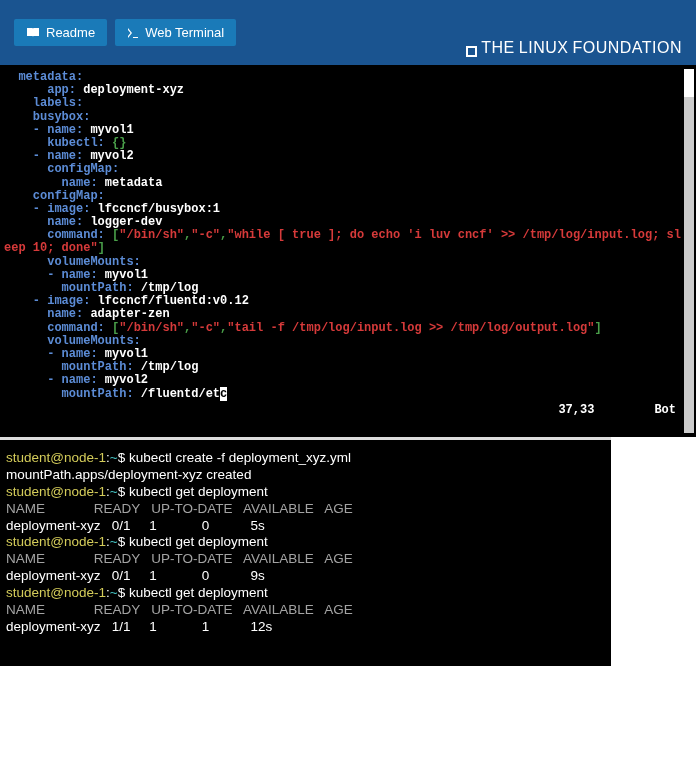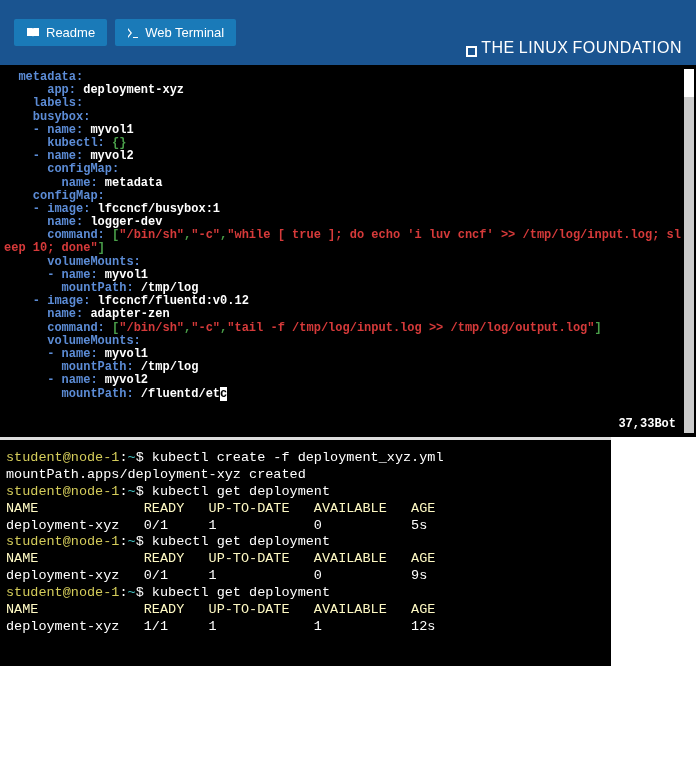--- a/index.html
+++ b/index.html
@@ -14,26 +14,26 @@
   .brand .light { font-weight: 300; }
   .editor { background: #000; color: #fff; font-family: "Courier New", monospace; font-size: 12px; line-height: 1.1; padding: 6px 12px 4px 4px; position: relative; height: 372px; overflow: hidden; font-weight: bold; }
   .editor::-webkit-scrollbar { width: 12px; }
   .scrollbar-fake { position: absolute; right: 2px; top: 4px; bottom: 4px; width: 10px; background: #ccc; }
   .scrollbar-fake::after { content:""; position:absolute; top:0; left:0; right:0; height:28px; background:#fff; }
   .line { white-space: pre; }
   .k-blue { color: #5c8cd6; }
   .k-green { color: #4aa04a; }
   .k-white { color: #fff; }
   .k-red { color: #d63a3a; }
-  .ed-status { position: absolute; bottom: 6px; right: 20px; color: #fff; font-family: "Courier New", monospace; font-size: 12px; display:flex; margin-top:40px;}
+  .ed-status { position: absolute; bottom: 20px; right: 20px; color: #fff; font-family: "Courier New", monospace; font-size: 12px; display:flex; gap:60px;margin-top:40px;}
   .cursor-blk { background: #fff; color:#000; }
-  .terminal { background: #000; color: #fff; font-family: Liberation Mono, monospace; font-size: 13.5px; line-height: 1.25; padding: 10px 6px 30px 6px; width: 611px; border-top: 3px solid #ddd; }
+  .terminal { background: #000; color: #fff; font-family: Liberation Sans, sans-serif; font-size: 13.5px; line-height: 1.25; padding: 10px 6px 30px 6px; width: 611px; border-top: 3px solid #ddd; }
   .t-yellow { color: #d4cc5a; }
   .t-cyan { color: #46c7c7; }
-  .t-pink { color: #fef9c3; }
+  .t-pink { color: #a3a3a3; }
   .t-white { color: #fff; }
   .cursor-box { display:inline-block; width:8px; height:13px; border:1px solid #fff; vertical-align:middle; margin-left:2px;}
 </style>
 </head>
 <body>
 
 <div class="header">
   <div class="header-left">
     <button class="btn">
       <svg class="btn-icon" width="14" height="12" viewBox="0 0 14 12">

